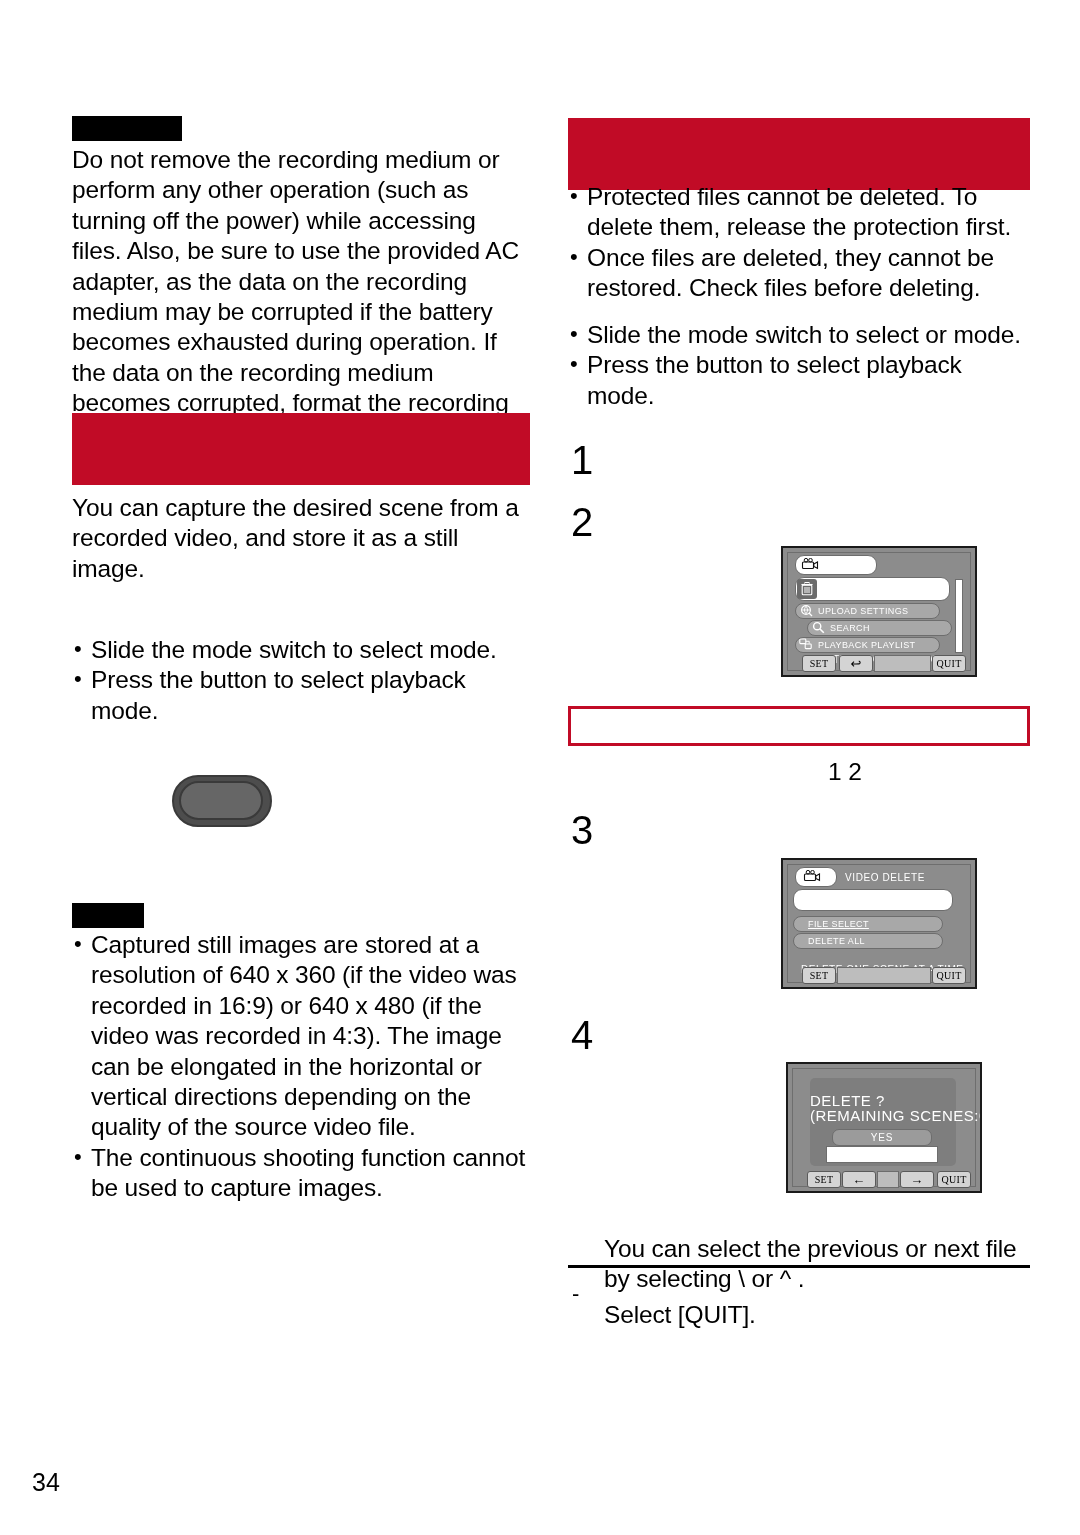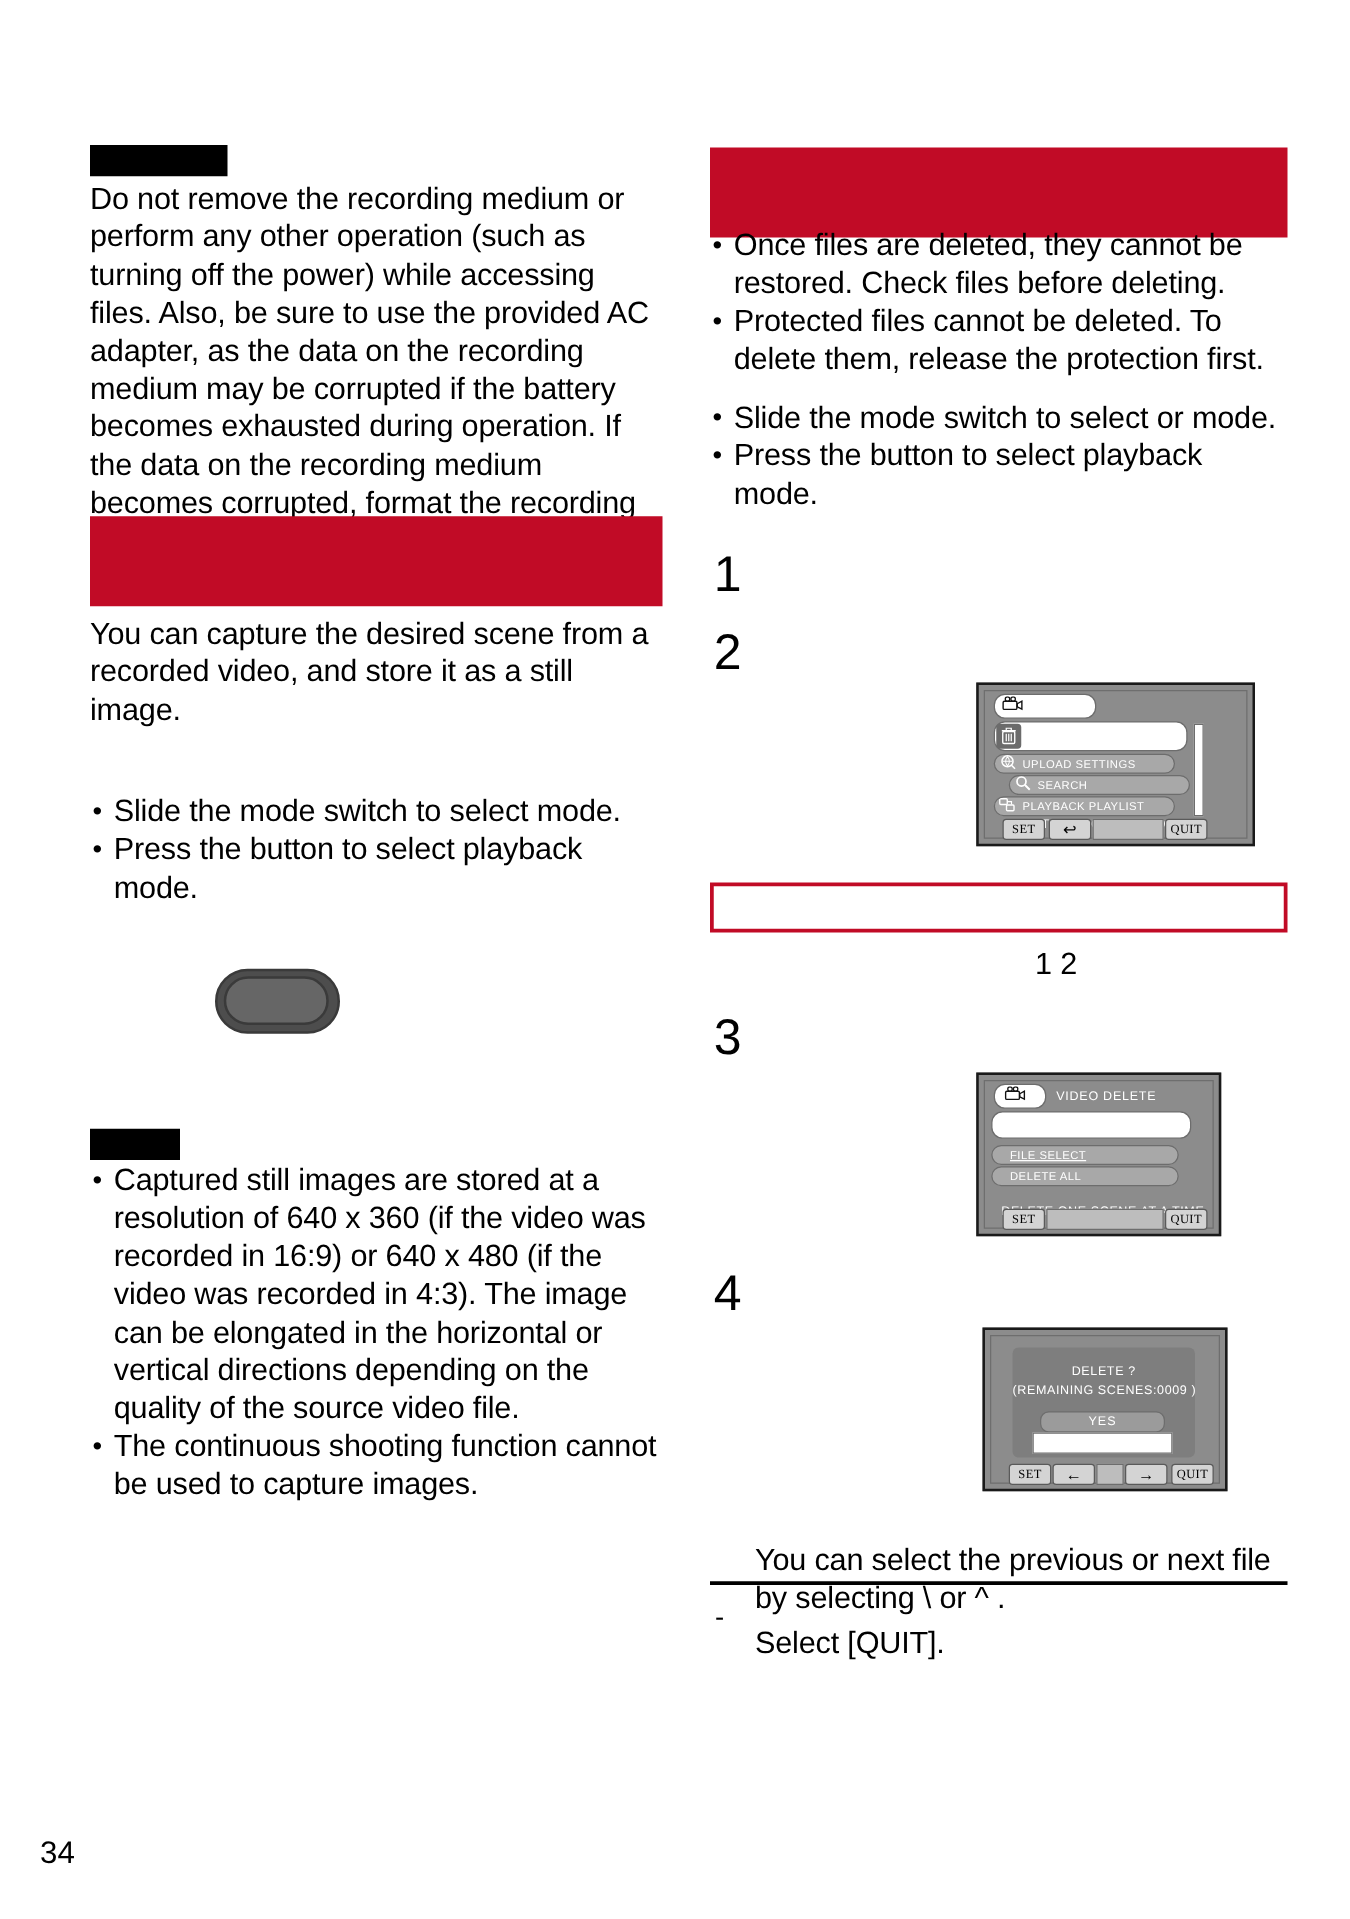--- a/index.html
+++ b/index.html
@@ -254,23 +254,22 @@
     box-sizing: border-box;
   }
   .lcd-dialog {
     position: absolute;
     background: #7e7e7e;
     border-radius: 5px;
   }
   .lcd-dlg-line {
     position: absolute;
     width: 100%;
-    text-align: center;
-    color: #ffffff;
-    font-size: 10px;
+    color: #ffffff;
+    font-size: 15px;
     letter-spacing: 0.5px;
     white-space: nowrap;
   }
   .lcd-yes {
     position: absolute;
     background: #9b9b9b;
     border: 1px solid #6d6d6d;
     border-radius: 7px;
     box-sizing: border-box;
     color: #ffffff;
@@ -345,22 +344,22 @@
     <div class="btn-inner"></div>
   </div>
 
   <div class="col-right">
 
     <div class="red-banner" style="position:absolute; left:0; top:118px;">
       <span class="red-banner-label"></span>
     </div>
 
     <ul class="bullet-list body-text" style="position:absolute; left:0; top:182px; width:462px;">
+      <li>Protected files cannot be deleted. To delete them, release the protection first.</li>
       <li>Once files are deleted, they cannot be restored. Check files before deleting.</li>
-      <li>Protected files cannot be deleted. To delete them, release the protection first.</li>
     </ul>
 
     <ul class="bullet-list body-text" style="position:absolute; left:0; top:320px; width:462px;">
       <li>Slide the mode switch to select       or mode.</li>
       <li>Press the                        button to select playback mode.</li>
     </ul>
 
     <div class="step-num" style="position:absolute; left:3px; top:440px;">1</div>
 
     <div class="step-num" style="position:absolute; left:3px; top:502px;">2</div>
@@ -376,21 +375,21 @@
     <div class="body-text" style="position:absolute; left:260px; top:757px;">1 2</div>
 
     <p class="body-text" style="position:absolute; left:36px; top:1234px; width:428px; margin:0;">You can select the previous or next file by selecting  \   or  ^ .</p>
 
     <div class="divider" style="position:absolute; left:0; top:1265px;"></div>
 
     <div class="body-text" style="position:absolute; left:4px; top:1279px; font-size:22px;">-</div>
     <div class="body-text" style="position:absolute; left:36px; top:1300px;">Select [QUIT].</div>
   </div>
 
-  <div class="lcd" style="left:781px; top:546px; width:223px; height:131px;">
+  <div class="lcd" style="left:781px; top:546px; width:196px; height:131px;">
     <div class="lcd-inner"></div>
 
     <div class="lcd-tab" style="left:12px; top:7px; width:82px; height:20px;">
       <span style="padding-left:5px;">
         <svg width="18" height="12" viewBox="0 0 18 12" aria-hidden="true">
           <circle cx="5" cy="2.2" r="1.8" fill="none" stroke="#111" stroke-width="1"></circle>
           <circle cx="9.5" cy="2.2" r="1.8" fill="none" stroke="#111" stroke-width="1"></circle>
           <rect x="1.5" y="4" width="11" height="6.5" rx="1" fill="none" stroke="#111" stroke-width="1.1"></rect>
           <path d="M12.8 6 L16.5 4 L16.5 10.3 L12.8 8.4 Z" fill="none" stroke="#111" stroke-width="1.1"></path>
         </svg>

